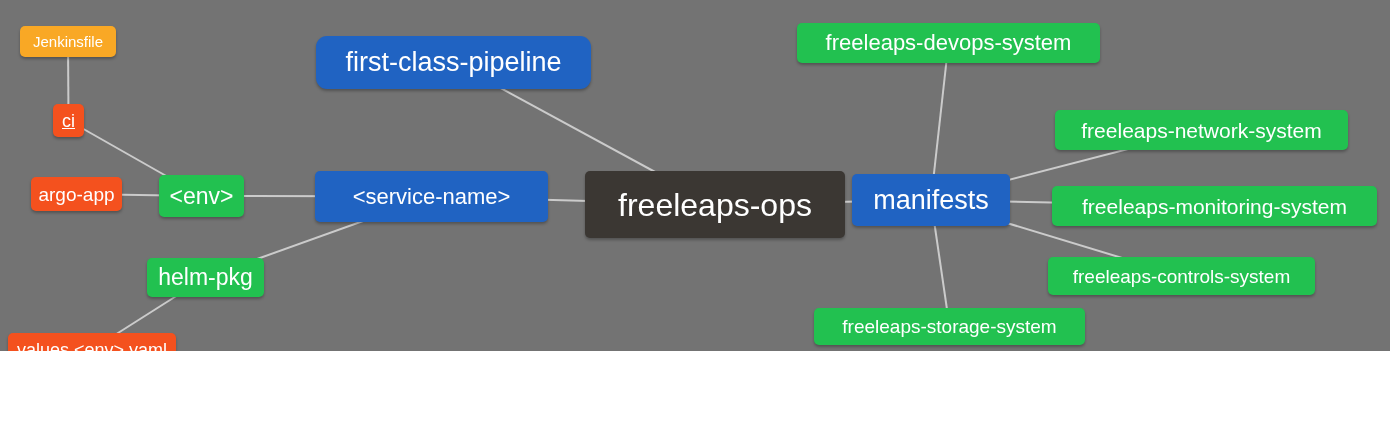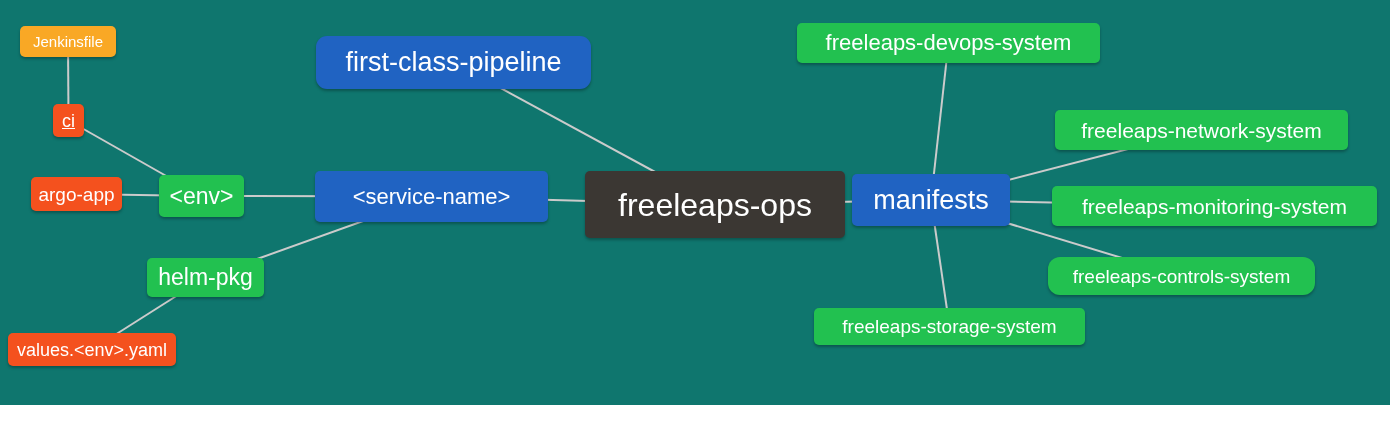--- a/index.html
+++ b/index.html
@@ -4,22 +4,22 @@
 <style>
   html, body {
     margin: 0;
     padding: 0;
     background: #ffffff;
     font-family: "Liberation Sans", sans-serif;
   }
   .canvas {
     position: relative;
     width: 1390px;
-    height: 405px;
-    background: #0f766e;
+    height: 351px;
+    background: #737373;
     overflow: hidden;
   }
   .edge-layer {
     position: absolute;
     left: 0; top: 0;
     width: 1390px;
     height: 421px;
     z-index: 0;
   }
   .edge-layer line {
@@ -82,17 +82,17 @@
   <div class="node" style="left: 585px; top: 171px; width: 260px; height: 67px; font-size: 32px; background: rgb(59, 55, 51);">freeleaps-ops</div>
 
   <div class="node" style="left: 852px; top: 174px; width: 158px; height: 52px; font-size: 27px; background: rgb(32, 99, 194);">manifests</div>
 
   <div class="node" style="left: 797px; top: 23px; width: 303px; height: 40px; font-size: 22px; background: rgb(34, 193, 80);">freeleaps-devops-system</div>
 
   <div class="node" style="left: 1055px; top: 110px; width: 293px; height: 40px; font-size: 21px; background: rgb(34, 193, 80);">freeleaps-network-system</div>
 
   <div class="node" style="left: 1052px; top: 186px; width: 325px; height: 40px; font-size: 21px; background: rgb(34, 193, 80);">freeleaps-monitoring-system</div>
 
-  <div class="node" style="left: 1048px; top: 257px; width: 267px; height: 38px; font-size: 19px; background: rgb(34, 193, 80); border-radius: 12px;">freeleaps-controls-system</div>
+  <div class="node" style="left: 1048px; top: 257px; width: 267px; height: 38px; font-size: 19px; background: rgb(34, 193, 80);">freeleaps-controls-system</div>
 
   <div class="node" style="left: 814px; top: 308px; width: 271px; height: 37px; font-size: 19px; background: rgb(34, 193, 80);">freeleaps-storage-system</div>
 
 </div>
 
 </body></html>

